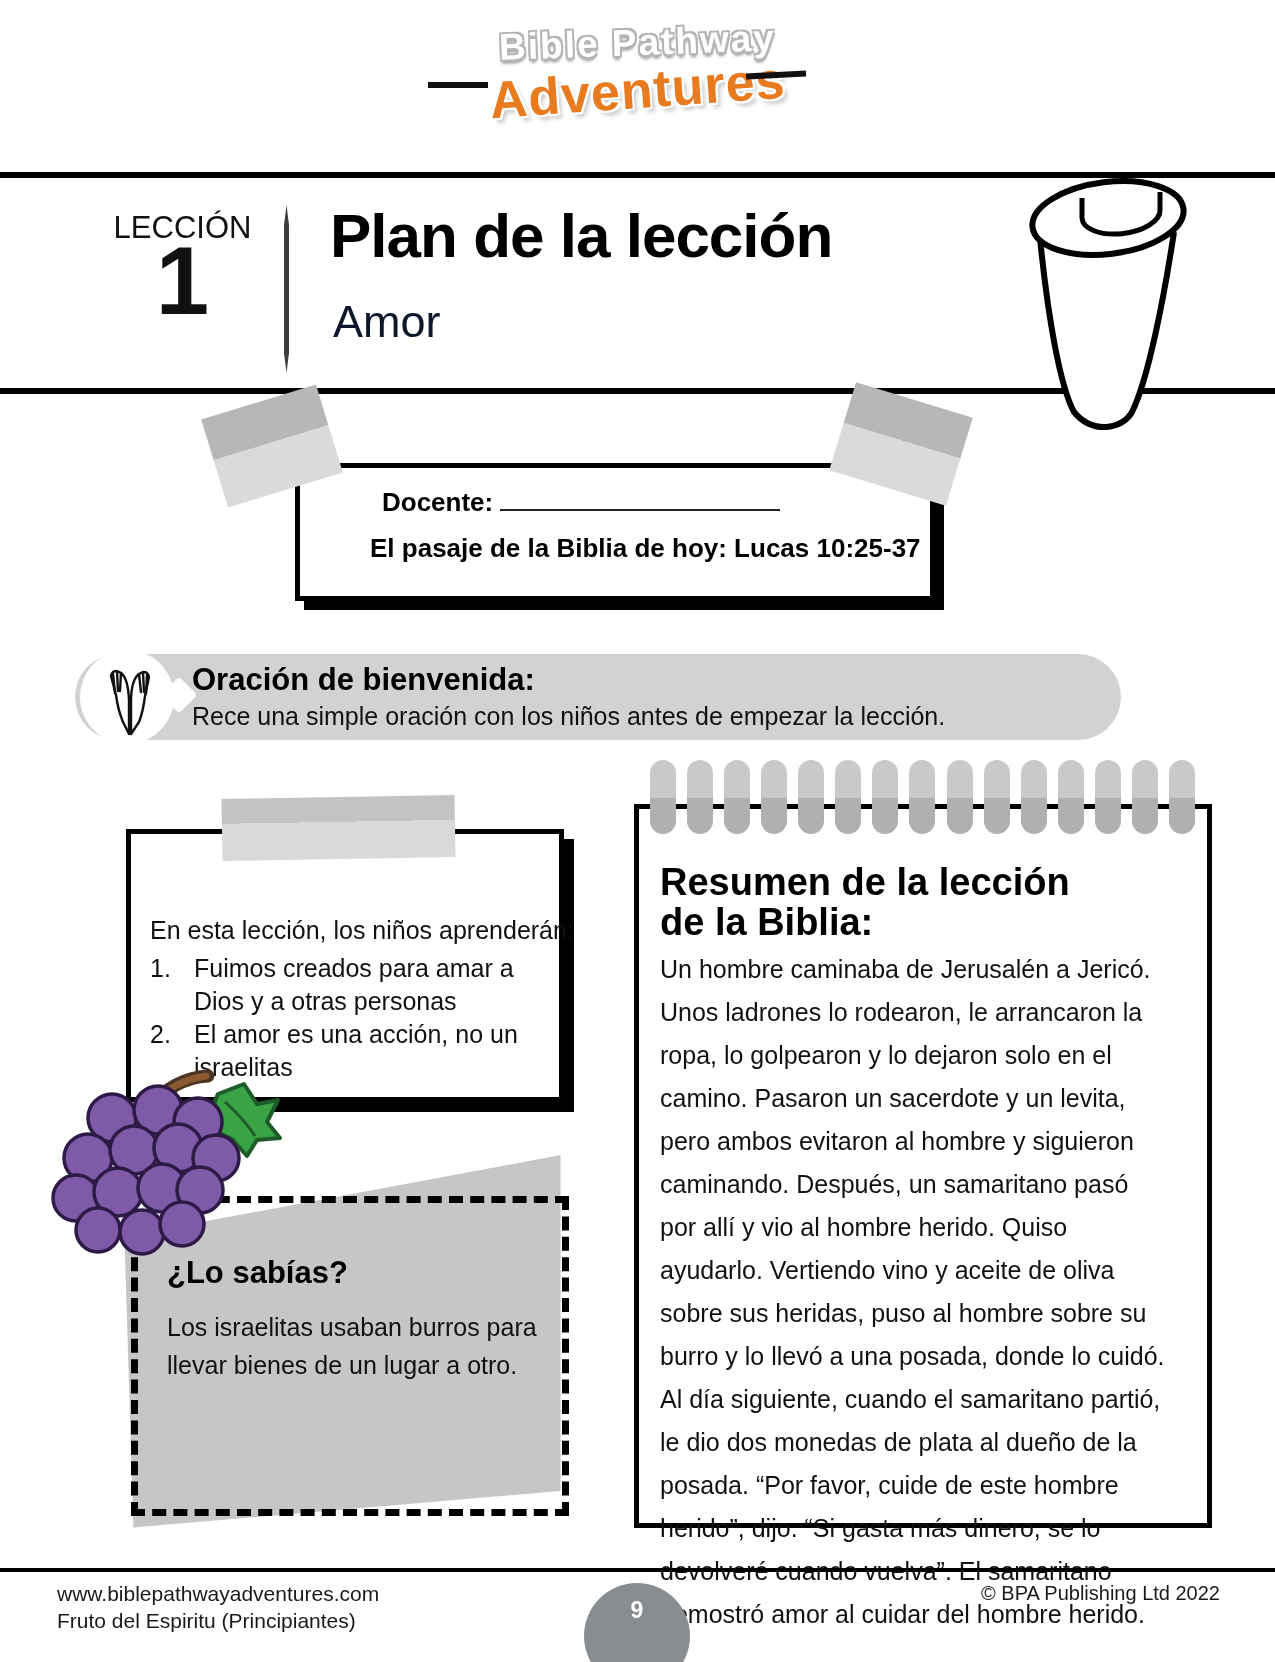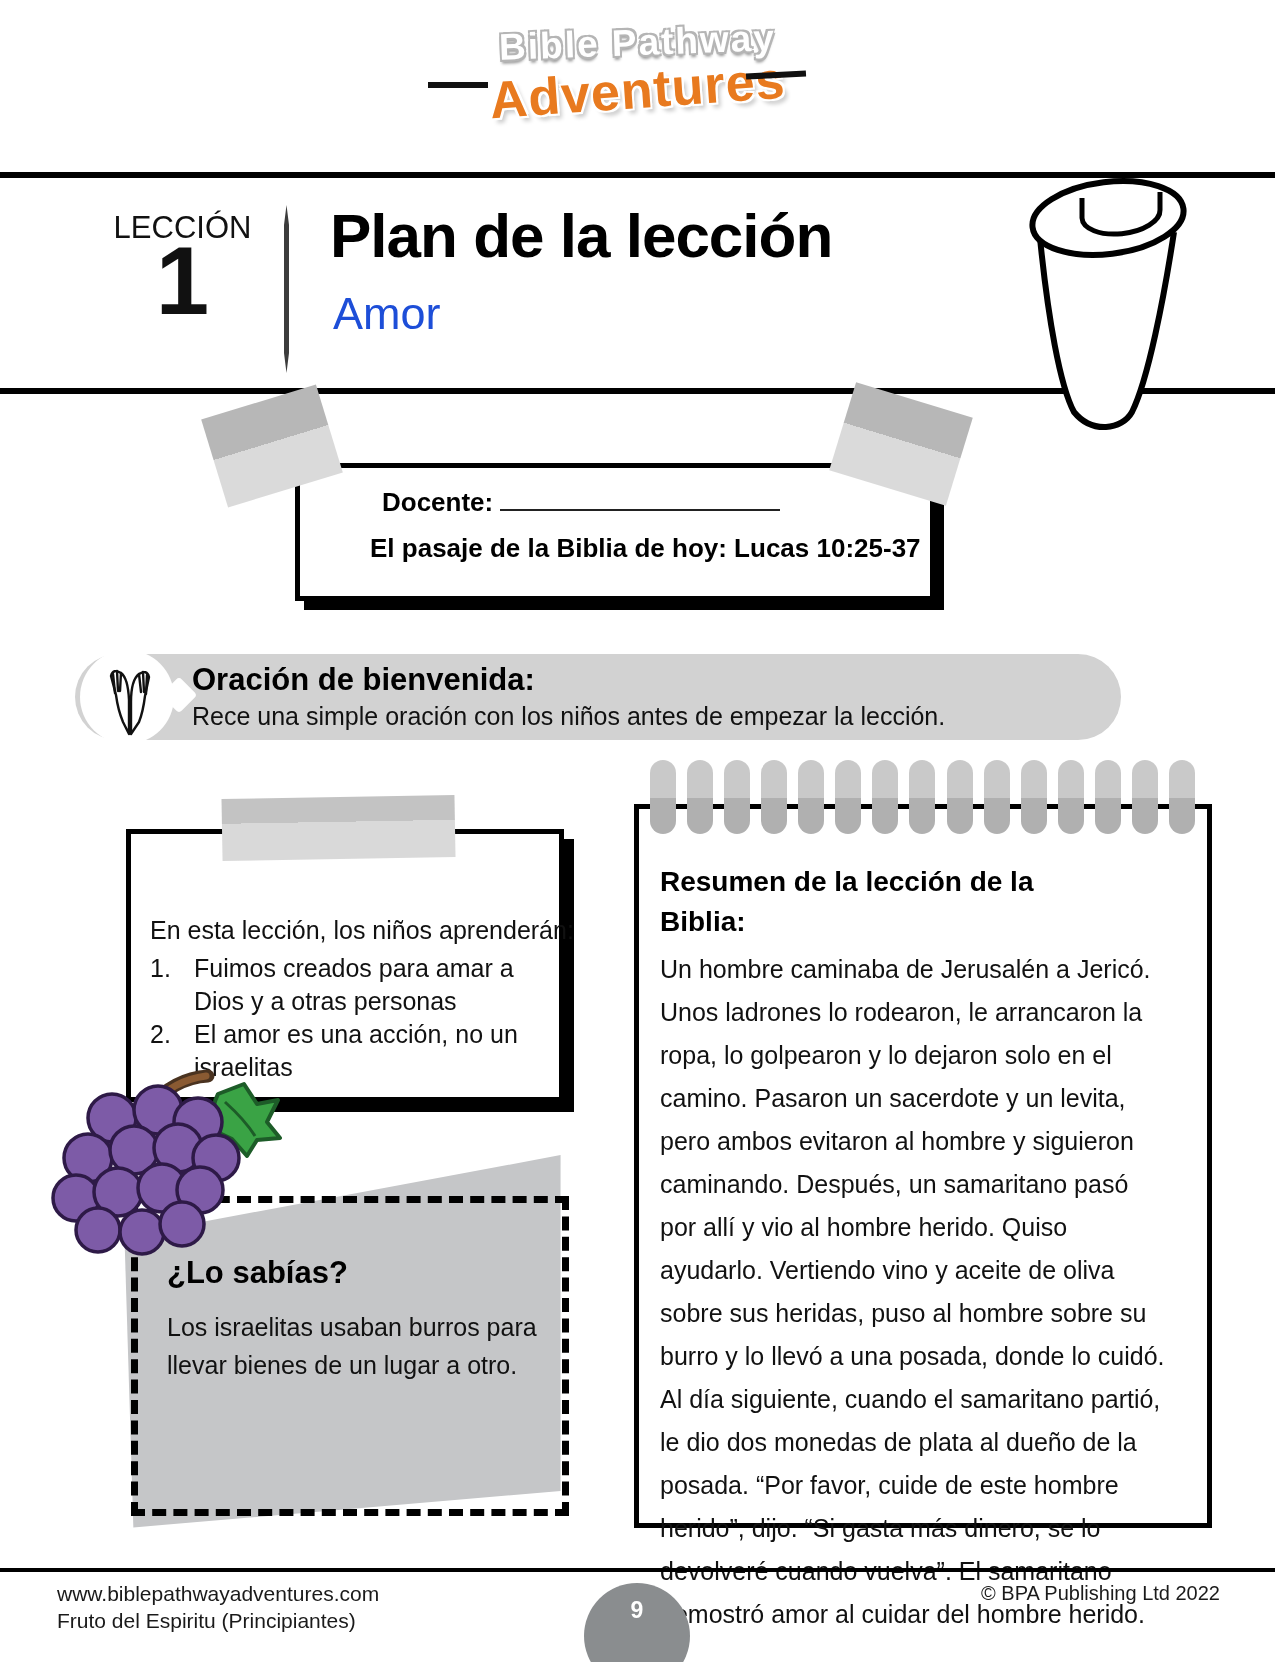--- a/index.html
+++ b/index.html
@@ -17,21 +17,21 @@
     text-shadow:-2px -2px 0 #fff,2px -2px 0 #fff,-2px 2px 0 #fff,2px 2px 0 #fff,4px 5px 4px #c9c9c9;}
   .logo-dash{height:6px;background:#111;width:60px;}
 
   
   .band{left:0;top:172px;width:1275px;height:210px;border-top:6px solid #000;border-bottom:6px solid #000;background:#fff;}
   .lesson-label{left:95px;top:210px;width:175px;text-align:center;font-size:31px;font-weight:400;letter-spacing:0px;color:#111;}
   .lesson-number{left:95px;top:233px;width:175px;text-align:center;font-size:96px;font-weight:600;color:#111;line-height:1;}
   .divider{left:284px;top:205px;width:5px;height:168px;background:#3c3c3c;
     clip-path:polygon(50% 0,100% 12%,100% 88%,50% 100%,0 88%,0 12%);}
   .band-title{left:330px;top:200px;font-size:62px;font-weight:900;letter-spacing:-1px;color:#000;}
-  .band-subtitle{left:333px;top:288px;font-size:45px;font-weight:400;color:#1d4ed8;}
+  .band-subtitle{left:333px;top:296px;font-size:45px;font-weight:400;color:#0f172a;}
   .scroll-svg{left:1008px;top:158px;}
 
   
   .teacher-box{left:295px;top:463px;width:630px;height:128px;background:#fff;border:5px solid #000;box-shadow:9px 9px 0 #000;}
   .teacher-line{left:370px;top:485px;font-size:26px;font-weight:700;color:#000;margin-left:12px;}
   .teacher-blank{display:inline-block;width:280px;border-bottom:2px solid #222;height:24px;vertical-align:baseline;}
   .passage-line{left:370px;top:533px;font-size:26px;font-weight:700;color:#000;}
   .tape{background:linear-gradient(#b7b7b7 46%,#dadada 46%);}
   .tape-tl{left:212px;top:400px;width:120px;height:92px;transform:rotate(-17deg);}
   .tape-tr{left:840px;top:398px;width:122px;height:92px;transform:rotate(17deg);}
@@ -58,21 +58,21 @@
     clip-path:polygon(1% 30%,99% 11%,99% 89.5%,3% 98%);}
   .dyk-dash{left:131px;top:1196px;width:424px;height:306px;border:7px dashed #000;}
   .dyk-title{left:167px;top:1255px;font-size:31px;font-weight:900;color:#000;}
   .dyk-body{left:167px;top:1308px;width:390px;font-size:25px;line-height:38px;color:#111;}
   .grapes-svg{left:50px;top:1062px;}
 
   
   .note-box{left:634px;top:804px;width:568px;height:714px;background:#fff;border:5px solid #000;}
   .rings{left:650px;top:760px;width:545px;height:74px;display:flex;justify-content:space-between;}
   .ring{width:26px;height:74px;border-radius:13px;background:linear-gradient(#c9c9c9 0 52%,#b0b0b0 52% 100%);}
-  .note-title{left:660px;top:862px;width:450px;font-size:28px;font-weight:900;line-height:40px;color:#000;}
+  .note-title{left:660px;top:862px;width:450px;font-size:38px;font-weight:900;line-height:40px;color:#000;}
   .note-body{left:660px;top:948px;width:505px;font-size:25px;line-height:43px;color:#111;}
 
   
   .footer-line{left:0;top:1568px;width:1275px;height:4px;background:#000;}
   .footer-left{left:57px;top:1580px;font-size:21px;line-height:27px;color:#1a1a1a;}
   .footer-right{left:0;top:1582px;width:1220px;text-align:right;font-size:20px;color:#1a1a1a;}
   .page-circle{left:584px;top:1583px;width:106px;height:106px;border-radius:50%;background:#8a8d8f;}
   .page-num{left:584px;top:1597px;width:106px;text-align:center;font-size:23px;font-weight:700;color:#fff;}
 </style>
 </head>

